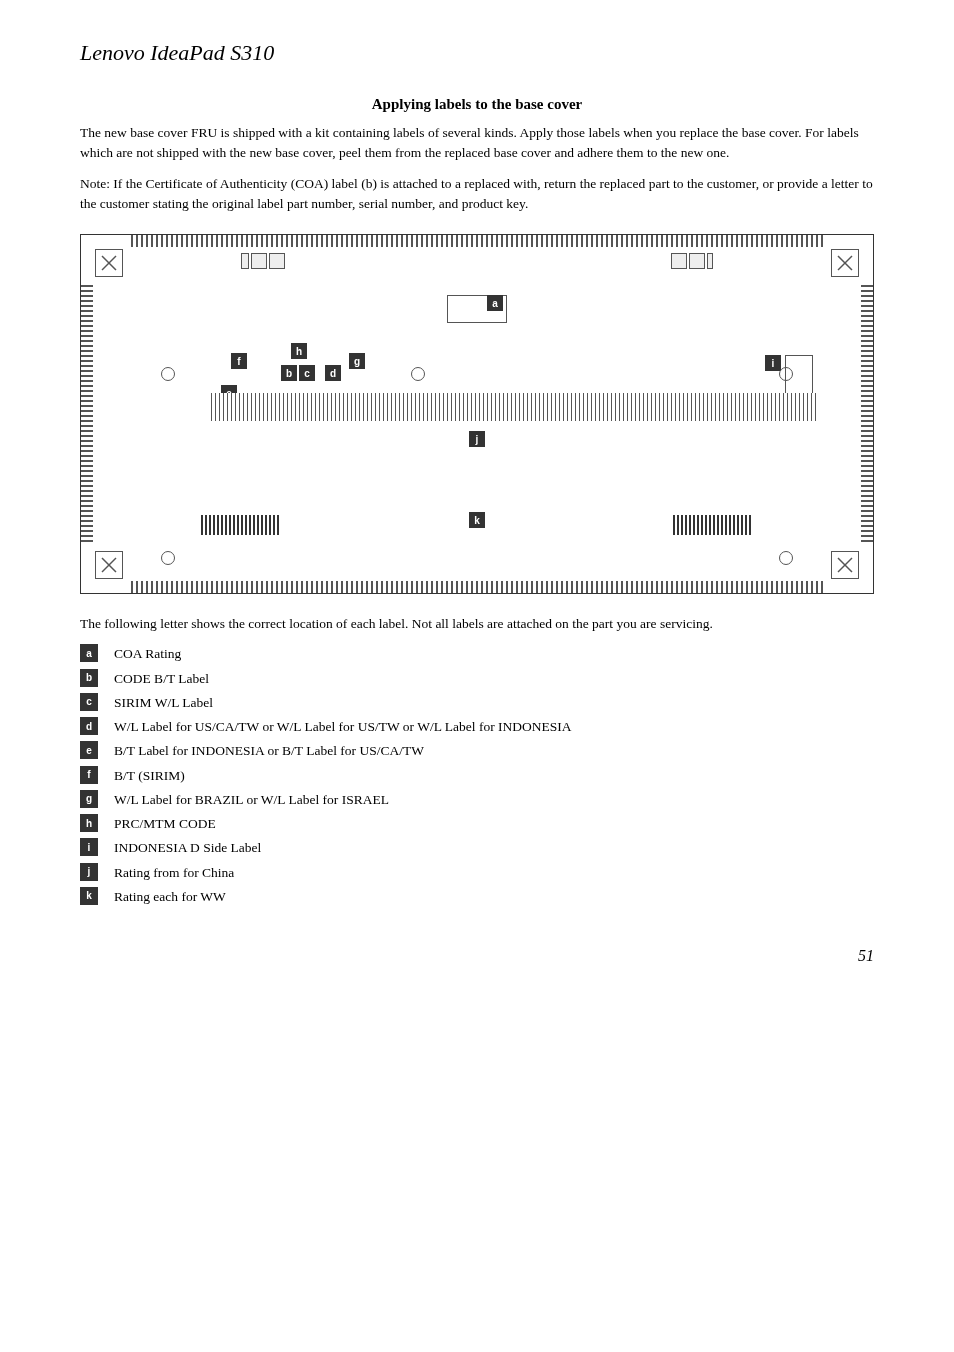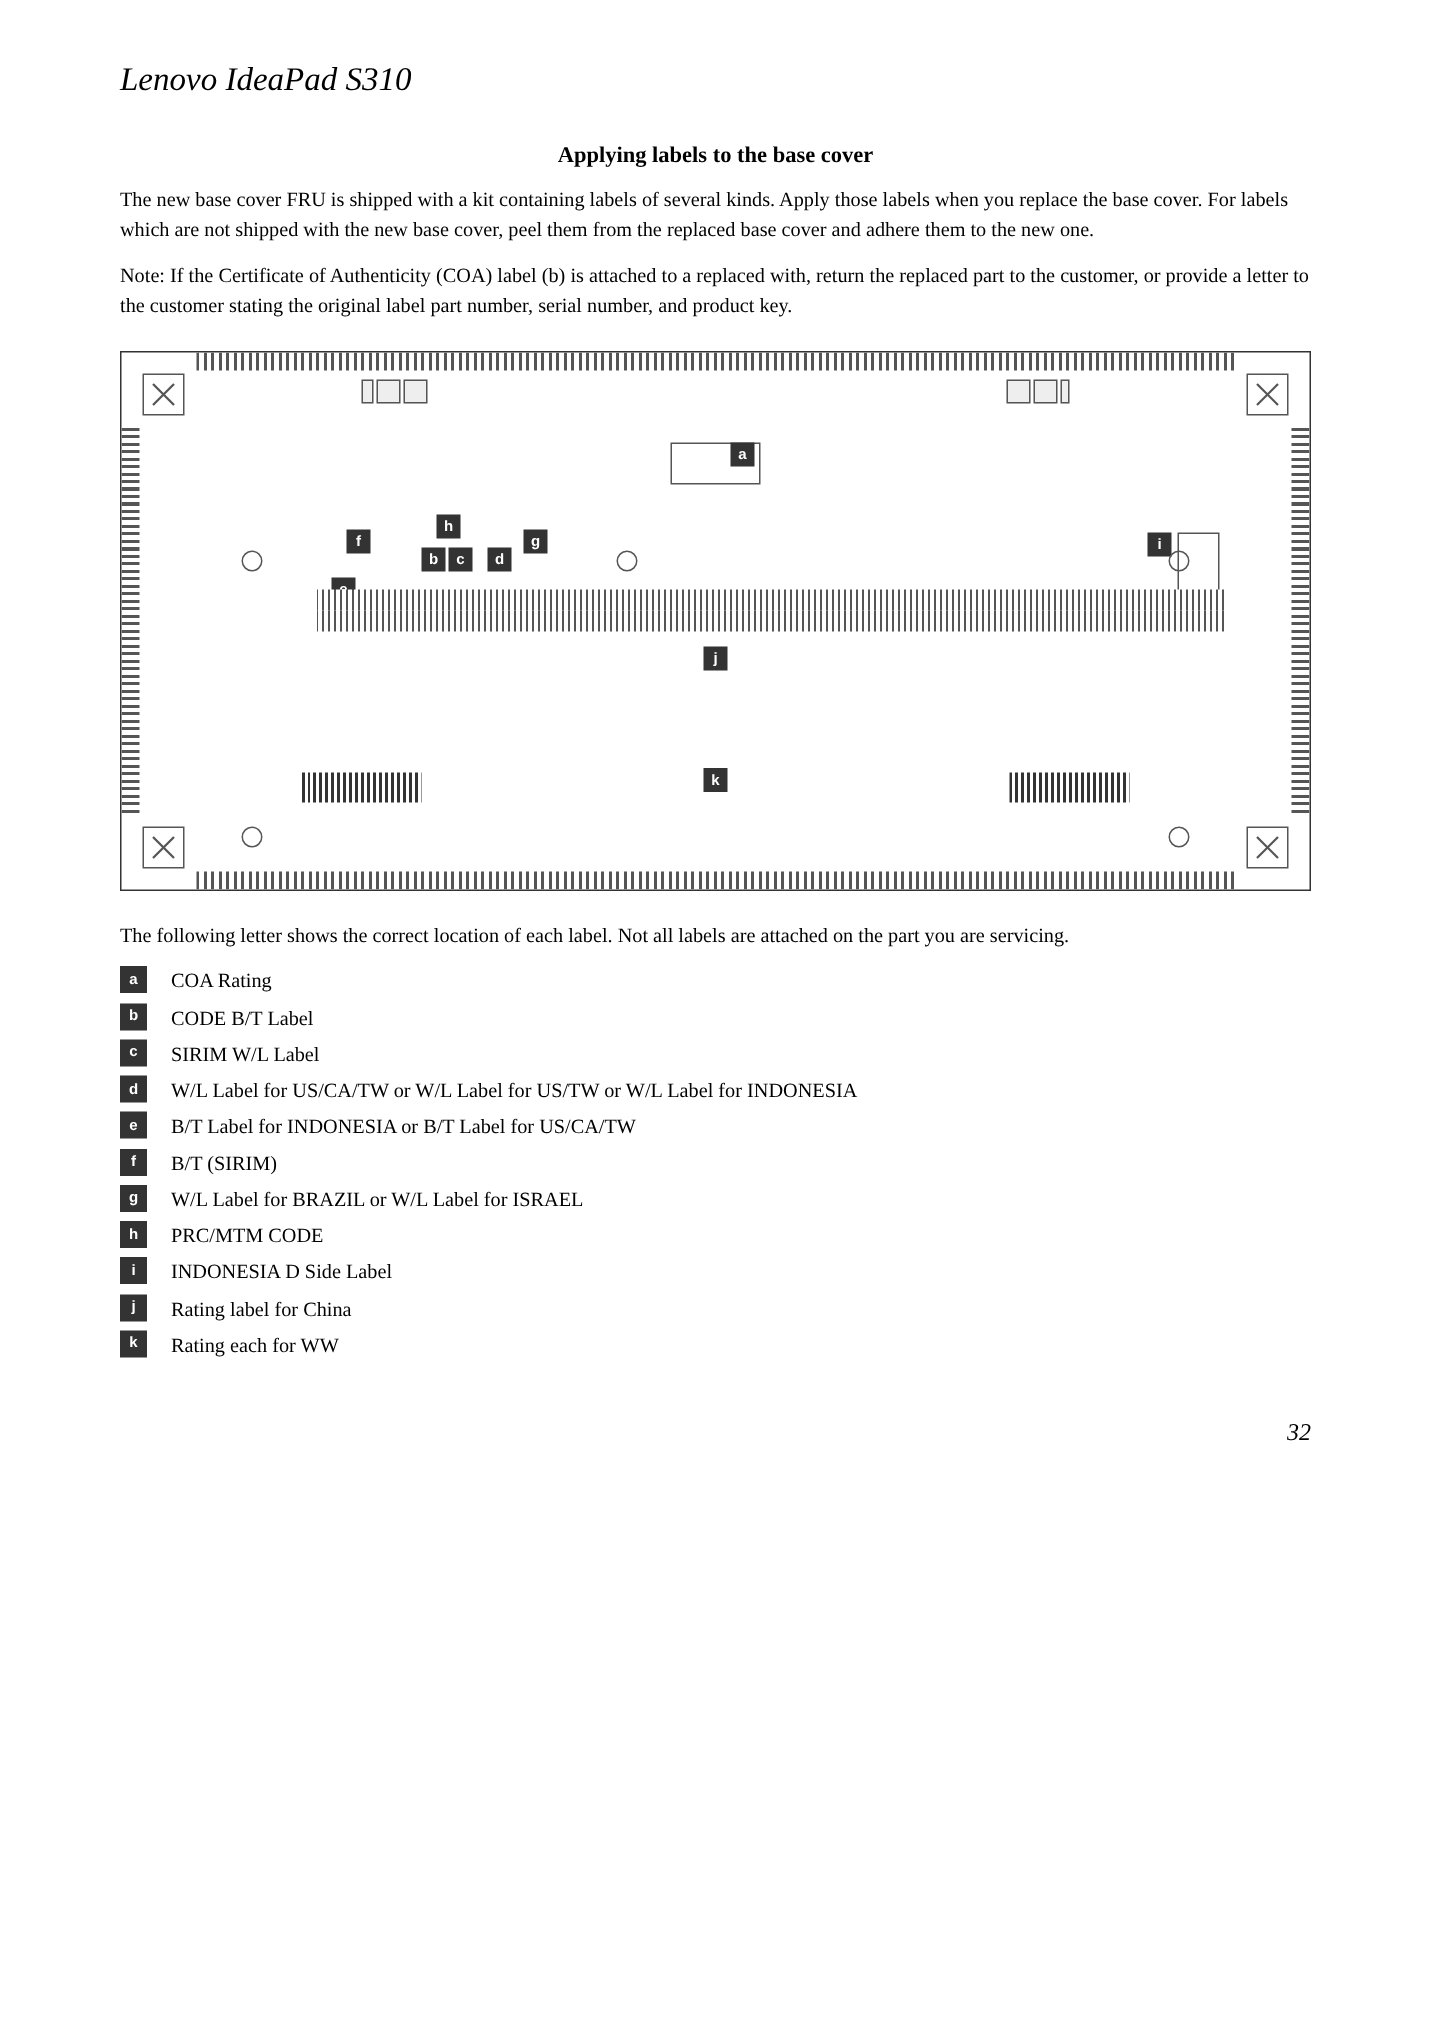--- a/index.html
+++ b/index.html
@@ -263,21 +263,21 @@
     <div class="label-row">
       <span class="label-key">h</span>
       <span class="label-desc">PRC/MTM CODE</span>
     </div>
     <div class="label-row">
       <span class="label-key">i</span>
       <span class="label-desc">INDONESIA D Side Label</span>
     </div>
     <div class="label-row">
       <span class="label-key">j</span>
-      <span class="label-desc">Rating label for China</span>
+      <span class="label-desc">Rating from for China</span>
     </div>
     <div class="label-row">
       <span class="label-key">k</span>
       <span class="label-desc">Rating each for WW</span>
     </div>
   </div>
 
-<div class="page-number">32</div>
+<div class="page-number">51</div>
 
 </body></html>

